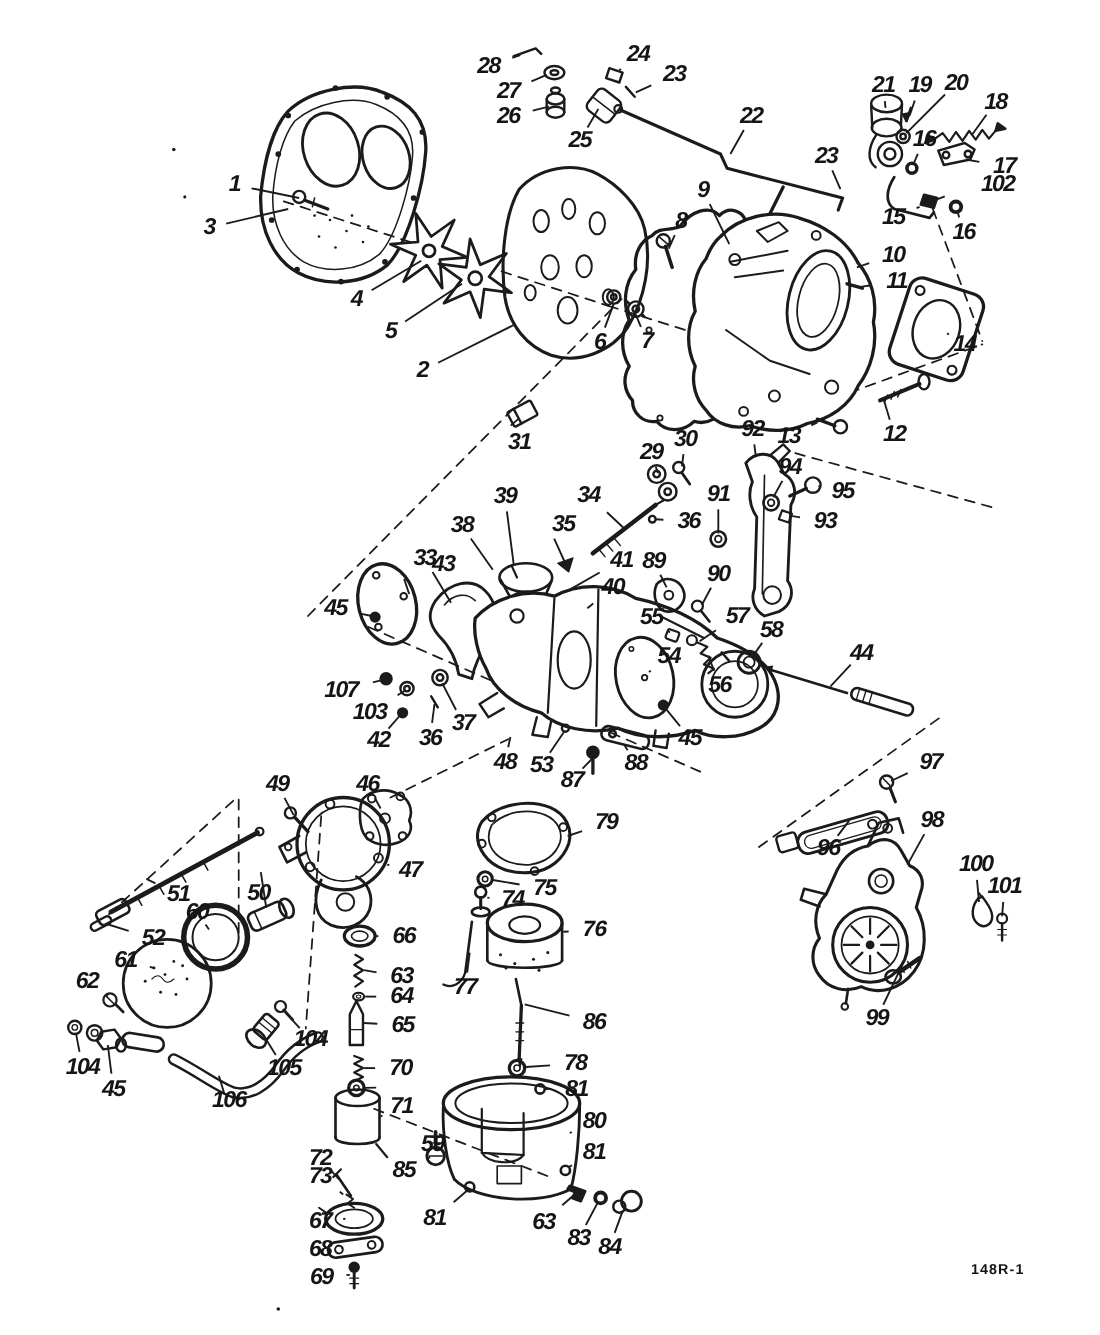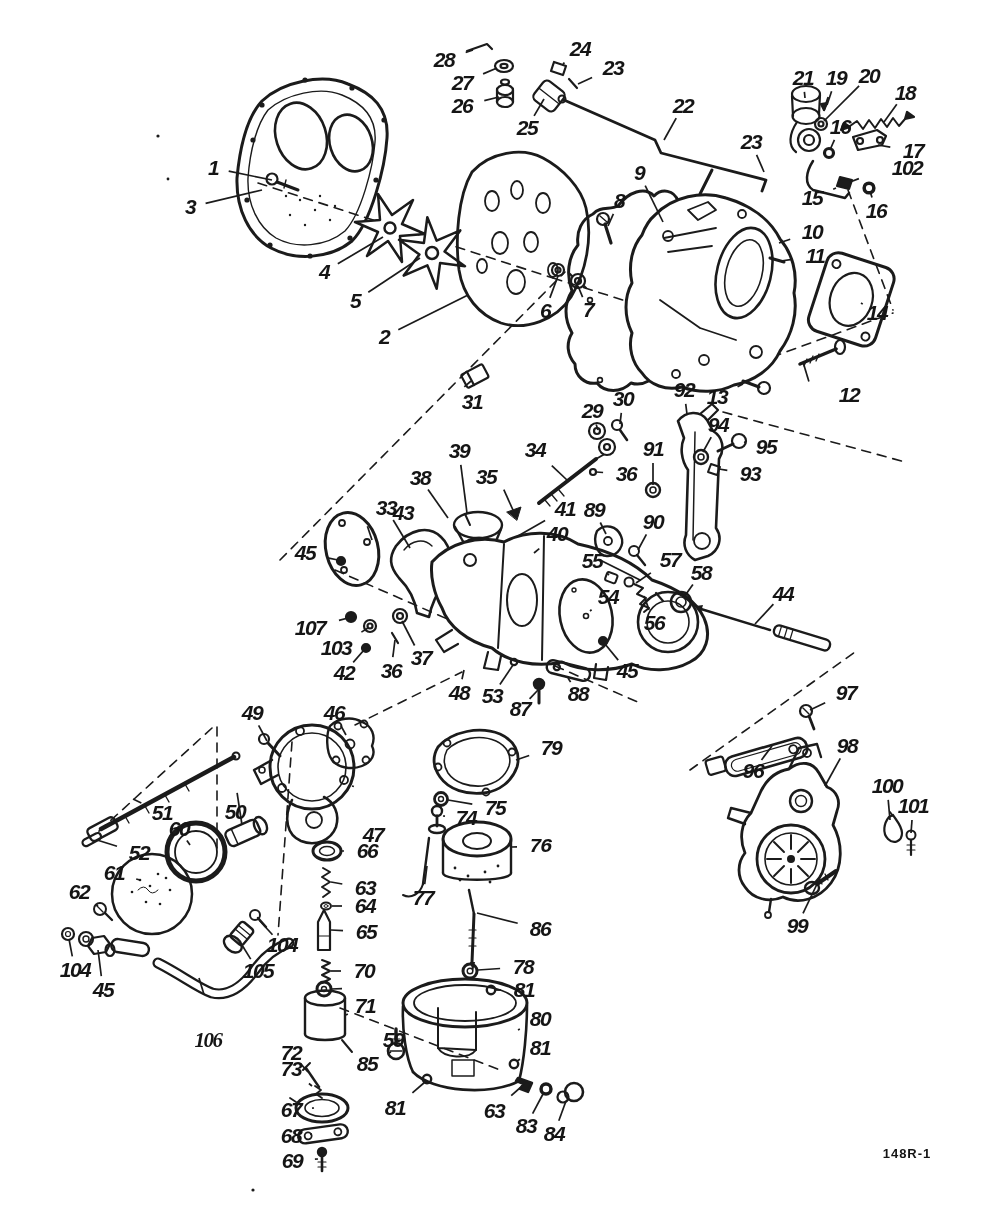--- a/index.html
+++ b/index.html
@@ -658,21 +658,21 @@
       <div class="callout" style="left: 190px; top: 207px;">3</div>
       <div class="callout" style="left: 384px; top: 337px;">2</div>
       <div class="callout" style="left: 324px; top: 272px;">4</div>
       <div class="callout" style="left: 355px; top: 301px;">5</div>
       <div class="callout" style="left: 545px; top: 311px;">6</div>
       <div class="callout" style="left: 588px; top: 310px;">7</div>
       <div class="callout" style="left: 619px; top: 201px;">8</div>
       <div class="callout" style="left: 639px; top: 173px;">9</div>
       <div class="callout" style="left: 812px; top: 232px;">10</div>
       <div class="callout" style="left: 815px; top: 256px;">11</div>
-      <div class="callout" style="left: 813px; top: 395px; margin-left: 36px;">12</div>
+      <div class="callout" style="left: 813px; top: 395px;">12</div>
       <div class="callout" style="left: 717px; top: 397px;">13</div>
       <div class="callout" style="left: 877px; top: 313px;">14</div>
       <div class="callout" style="left: 812px; top: 198px;">15</div>
       <div class="callout" style="left: 840px; top: 127px;">16</div>
       <div class="callout" style="left: 876px; top: 211px;">16</div>
       <div class="callout" style="left: 913px; top: 151px;">17</div>
       <div class="callout" style="left: 905px; top: 93px;">18</div>
       <div class="callout" style="left: 836px; top: 78px;">19</div>
       <div class="callout" style="left: 869px; top: 76px;">20</div>
       <div class="callout" style="left: 803px; top: 78px;">21</div>
@@ -683,35 +683,35 @@
       <div class="callout" style="left: 527px; top: 128px;">25</div>
       <div class="callout" style="left: 462px; top: 106px;">26</div>
       <div class="callout" style="left: 462px; top: 83px;">27</div>
       <div class="callout" style="left: 444px; top: 60px;">28</div>
       <div class="callout" style="left: 592px; top: 411px;">29</div>
       <div class="callout" style="left: 623px; top: 399px;">30</div>
       <div class="callout" style="left: 472px; top: 402px;">31</div>
       <div class="callout" style="left: 103px; top: 990px;">45</div>
       <div class="callout" style="left: 386px; top: 508px;">33</div>
       <div class="callout" style="left: 535px; top: 450px;">34</div>
-      <div class="callout" style="left: 486px; top: 477px;">35</div>
+      <div class="callout" style="left: 512px; top: 477px;">35</div>
       <div class="callout" style="left: 626px; top: 474px;">36</div>
       <div class="callout" style="left: 391px; top: 671px;">36</div>
       <div class="callout" style="left: 421px; top: 658px;">37</div>
       <div class="callout" style="left: 420px; top: 478px;">38</div>
       <div class="callout" style="left: 459px; top: 451px;">39</div>
       <div class="callout" style="left: 557px; top: 534px;">40</div>
       <div class="callout" style="left: 565px; top: 509px;">41</div>
       <div class="callout" style="left: 344px; top: 673px;">42</div>
       <div class="callout" style="left: 363px; top: 513px; margin-left: 40px;">43</div>
       <div class="callout" style="left: 783px; top: 594px;">44</div>
       <div class="callout" style="left: 305px; top: 553px;">45</div>
       <div class="callout" style="left: 627px; top: 671px;">45</div>
       <div class="callout" style="left: 334px; top: 713px;">46</div>
-      <div class="callout" style="left: 373px; top: 791px; margin-top: 44px;">47</div>
+      <div class="callout" style="left: 373px; top: 791px;">47</div>
       <div class="callout" style="left: 459px; top: 693px;">48</div>
       <div class="callout" style="left: 252px; top: 713px;">49</div>
       <div class="callout" style="left: 235px; top: 779px; margin-top: 33px;">50</div>
       <div class="callout" style="left: 162px; top: 813px;">51</div>
       <div class="callout" style="left: 139px; top: 853px;">52</div>
       <div class="callout" style="left: 492px; top: 696px;">53</div>
       <div class="callout" style="left: 608px; top: 597px;">54</div>
       <div class="callout" style="left: 592px; top: 561px;">55</div>
       <div class="callout" style="left: 654px; top: 623px;">56</div>
       <div class="callout" style="left: 670px; top: 560px;">57</div>
@@ -759,19 +759,19 @@
       <div class="callout" style="left: 846px; top: 693px;">97</div>
       <div class="callout" style="left: 847px; top: 746px;">98</div>
       <div class="callout" style="left: 797px; top: 926px;">99</div>
       <div class="callout" style="left: 887px; top: 786px;">100</div>
       <div class="callout" style="left: 913px; top: 806px;">101</div>
       <div class="callout" style="left: 887px; top: 168px; margin-left: 20px;">102</div>
       <div class="callout" style="left: 336px; top: 648px;">103</div>
       <div class="callout" style="left: 75px; top: 970px;">104</div>
       <div class="callout" style="left: 282px; top: 945px;">104</div>
       <div class="callout" style="left: 258px; top: 971px;">105</div>
-      <div class="callout" style="left: 208px; top: 1040px; font-family: Liberation Serif, serif;">106</div>
+      <div class="callout" style="left: 208px; top: 1000px;">106</div>
       <div class="callout" style="left: 310px; top: 628px;">107</div>
     </div>
 
 <div class="fig-code">148R-1</div>
 
 </div>
 
 </body></html>

